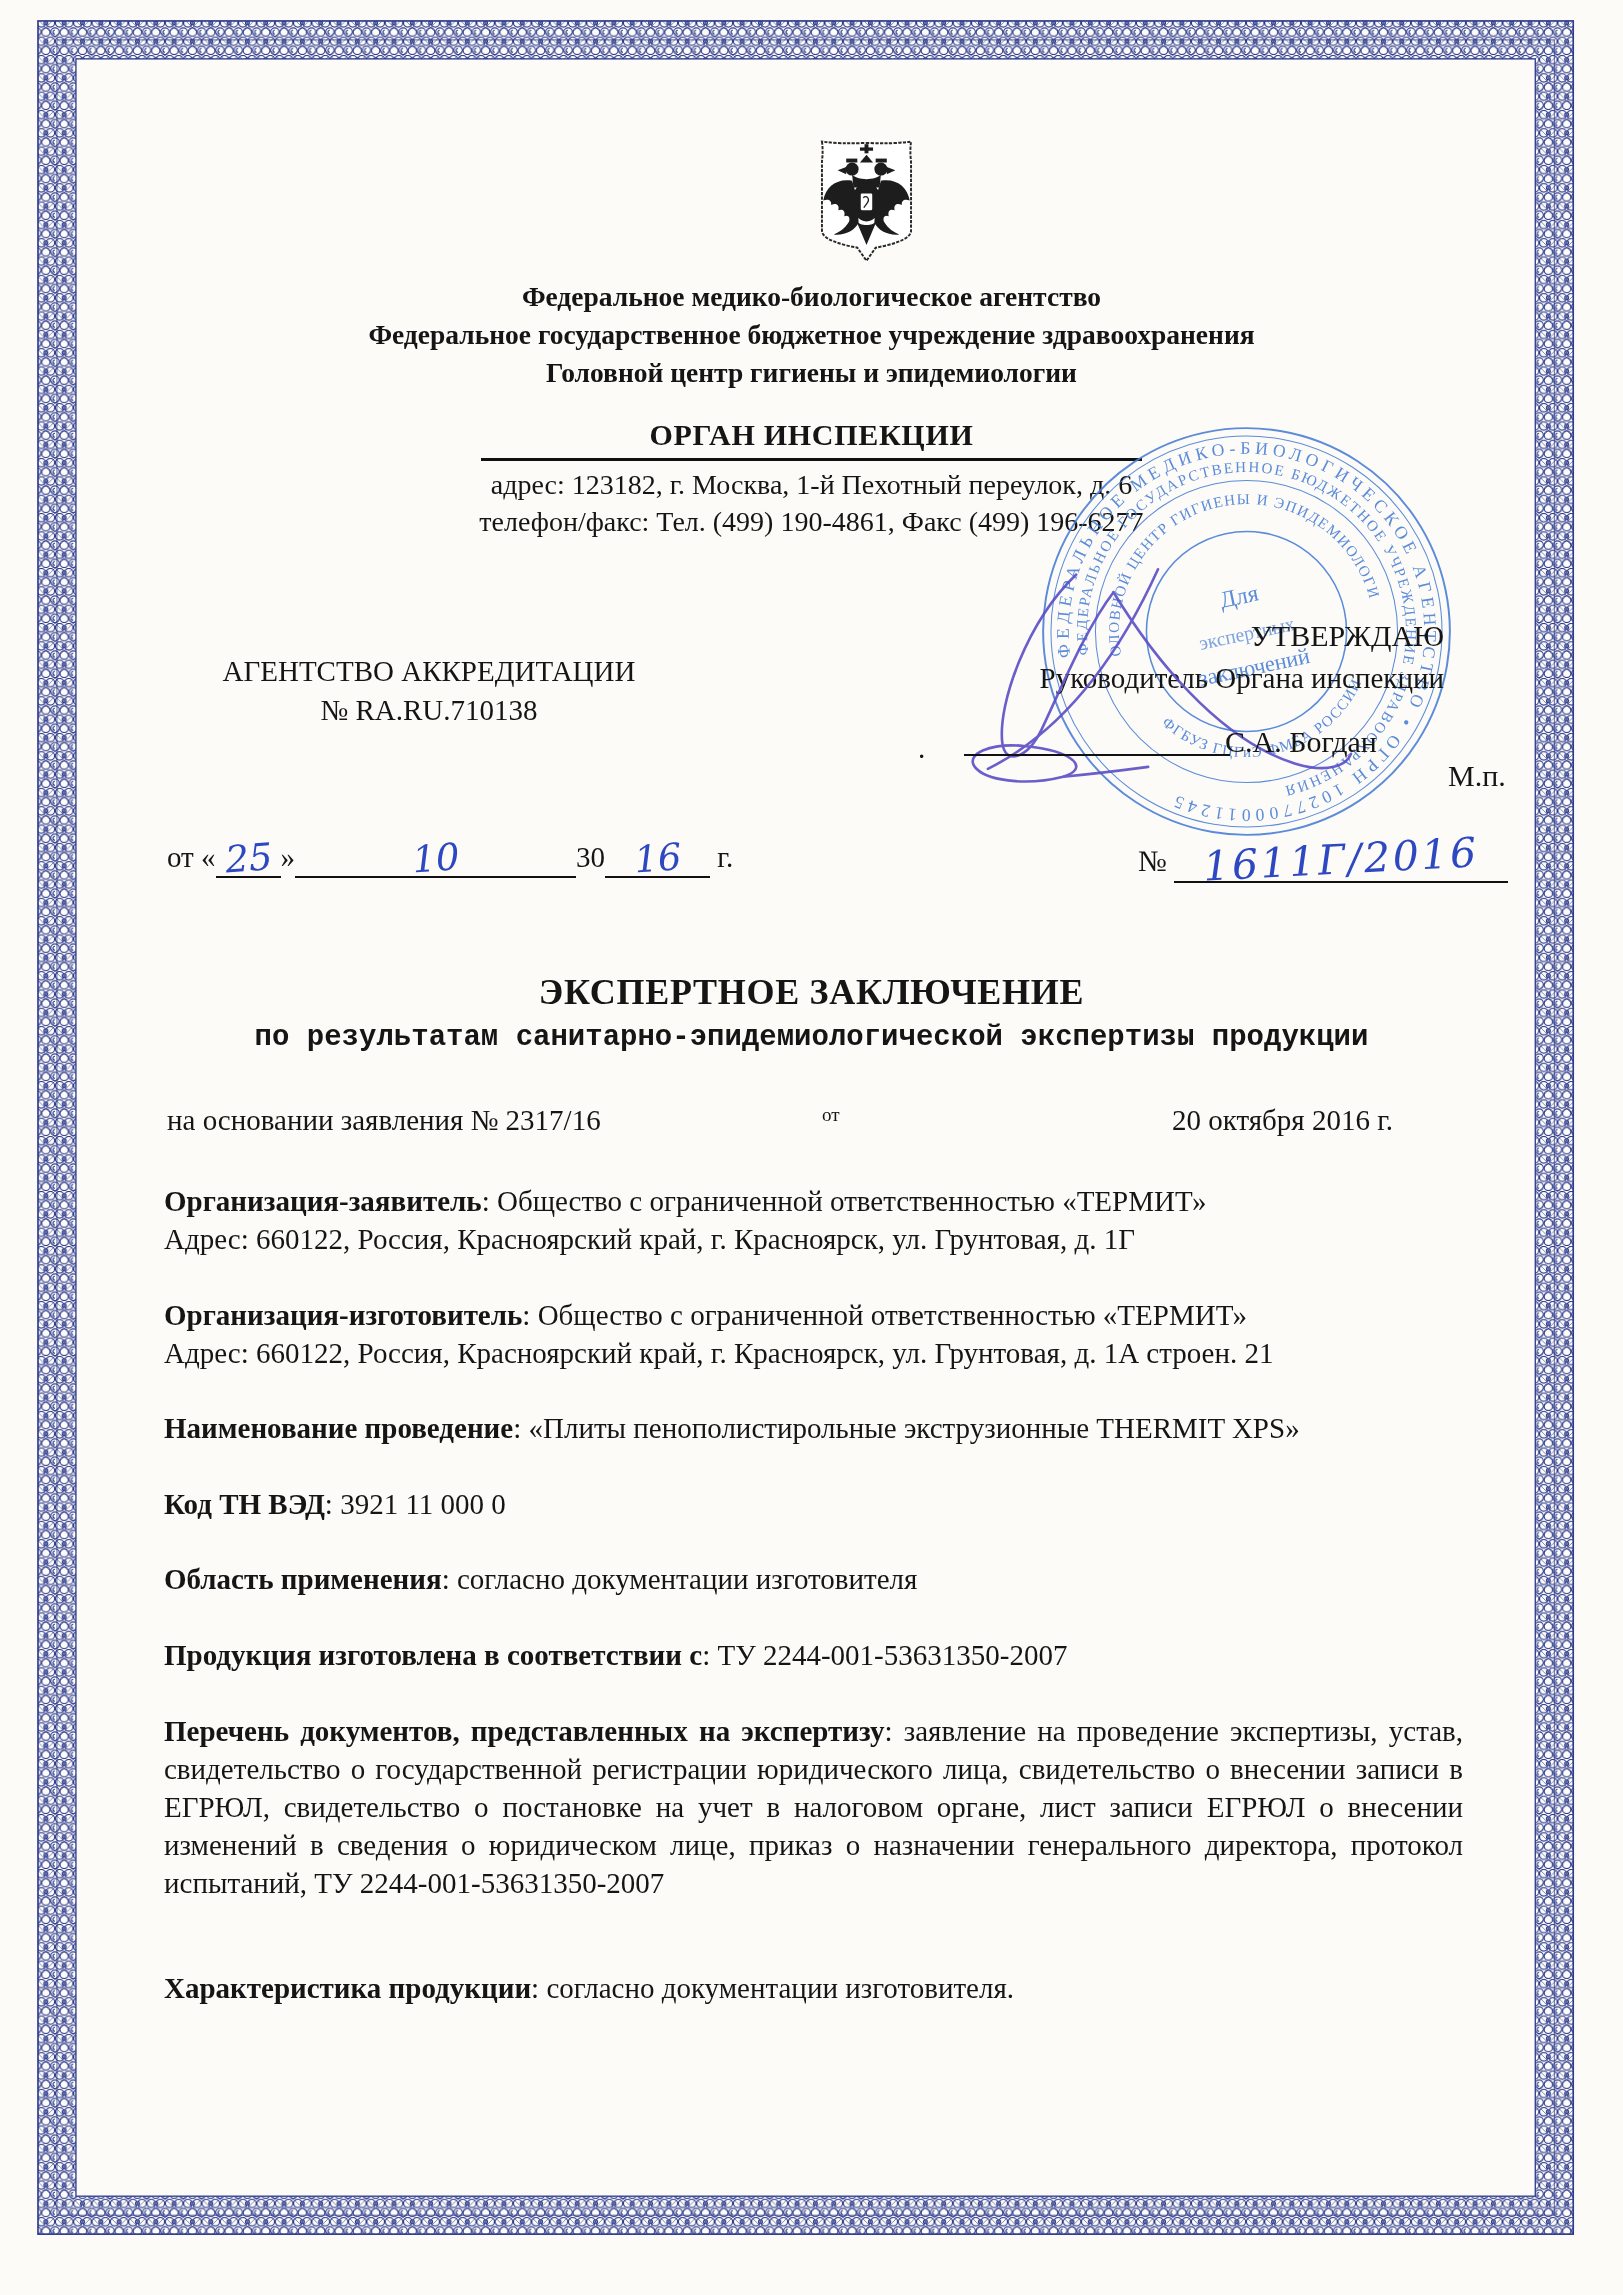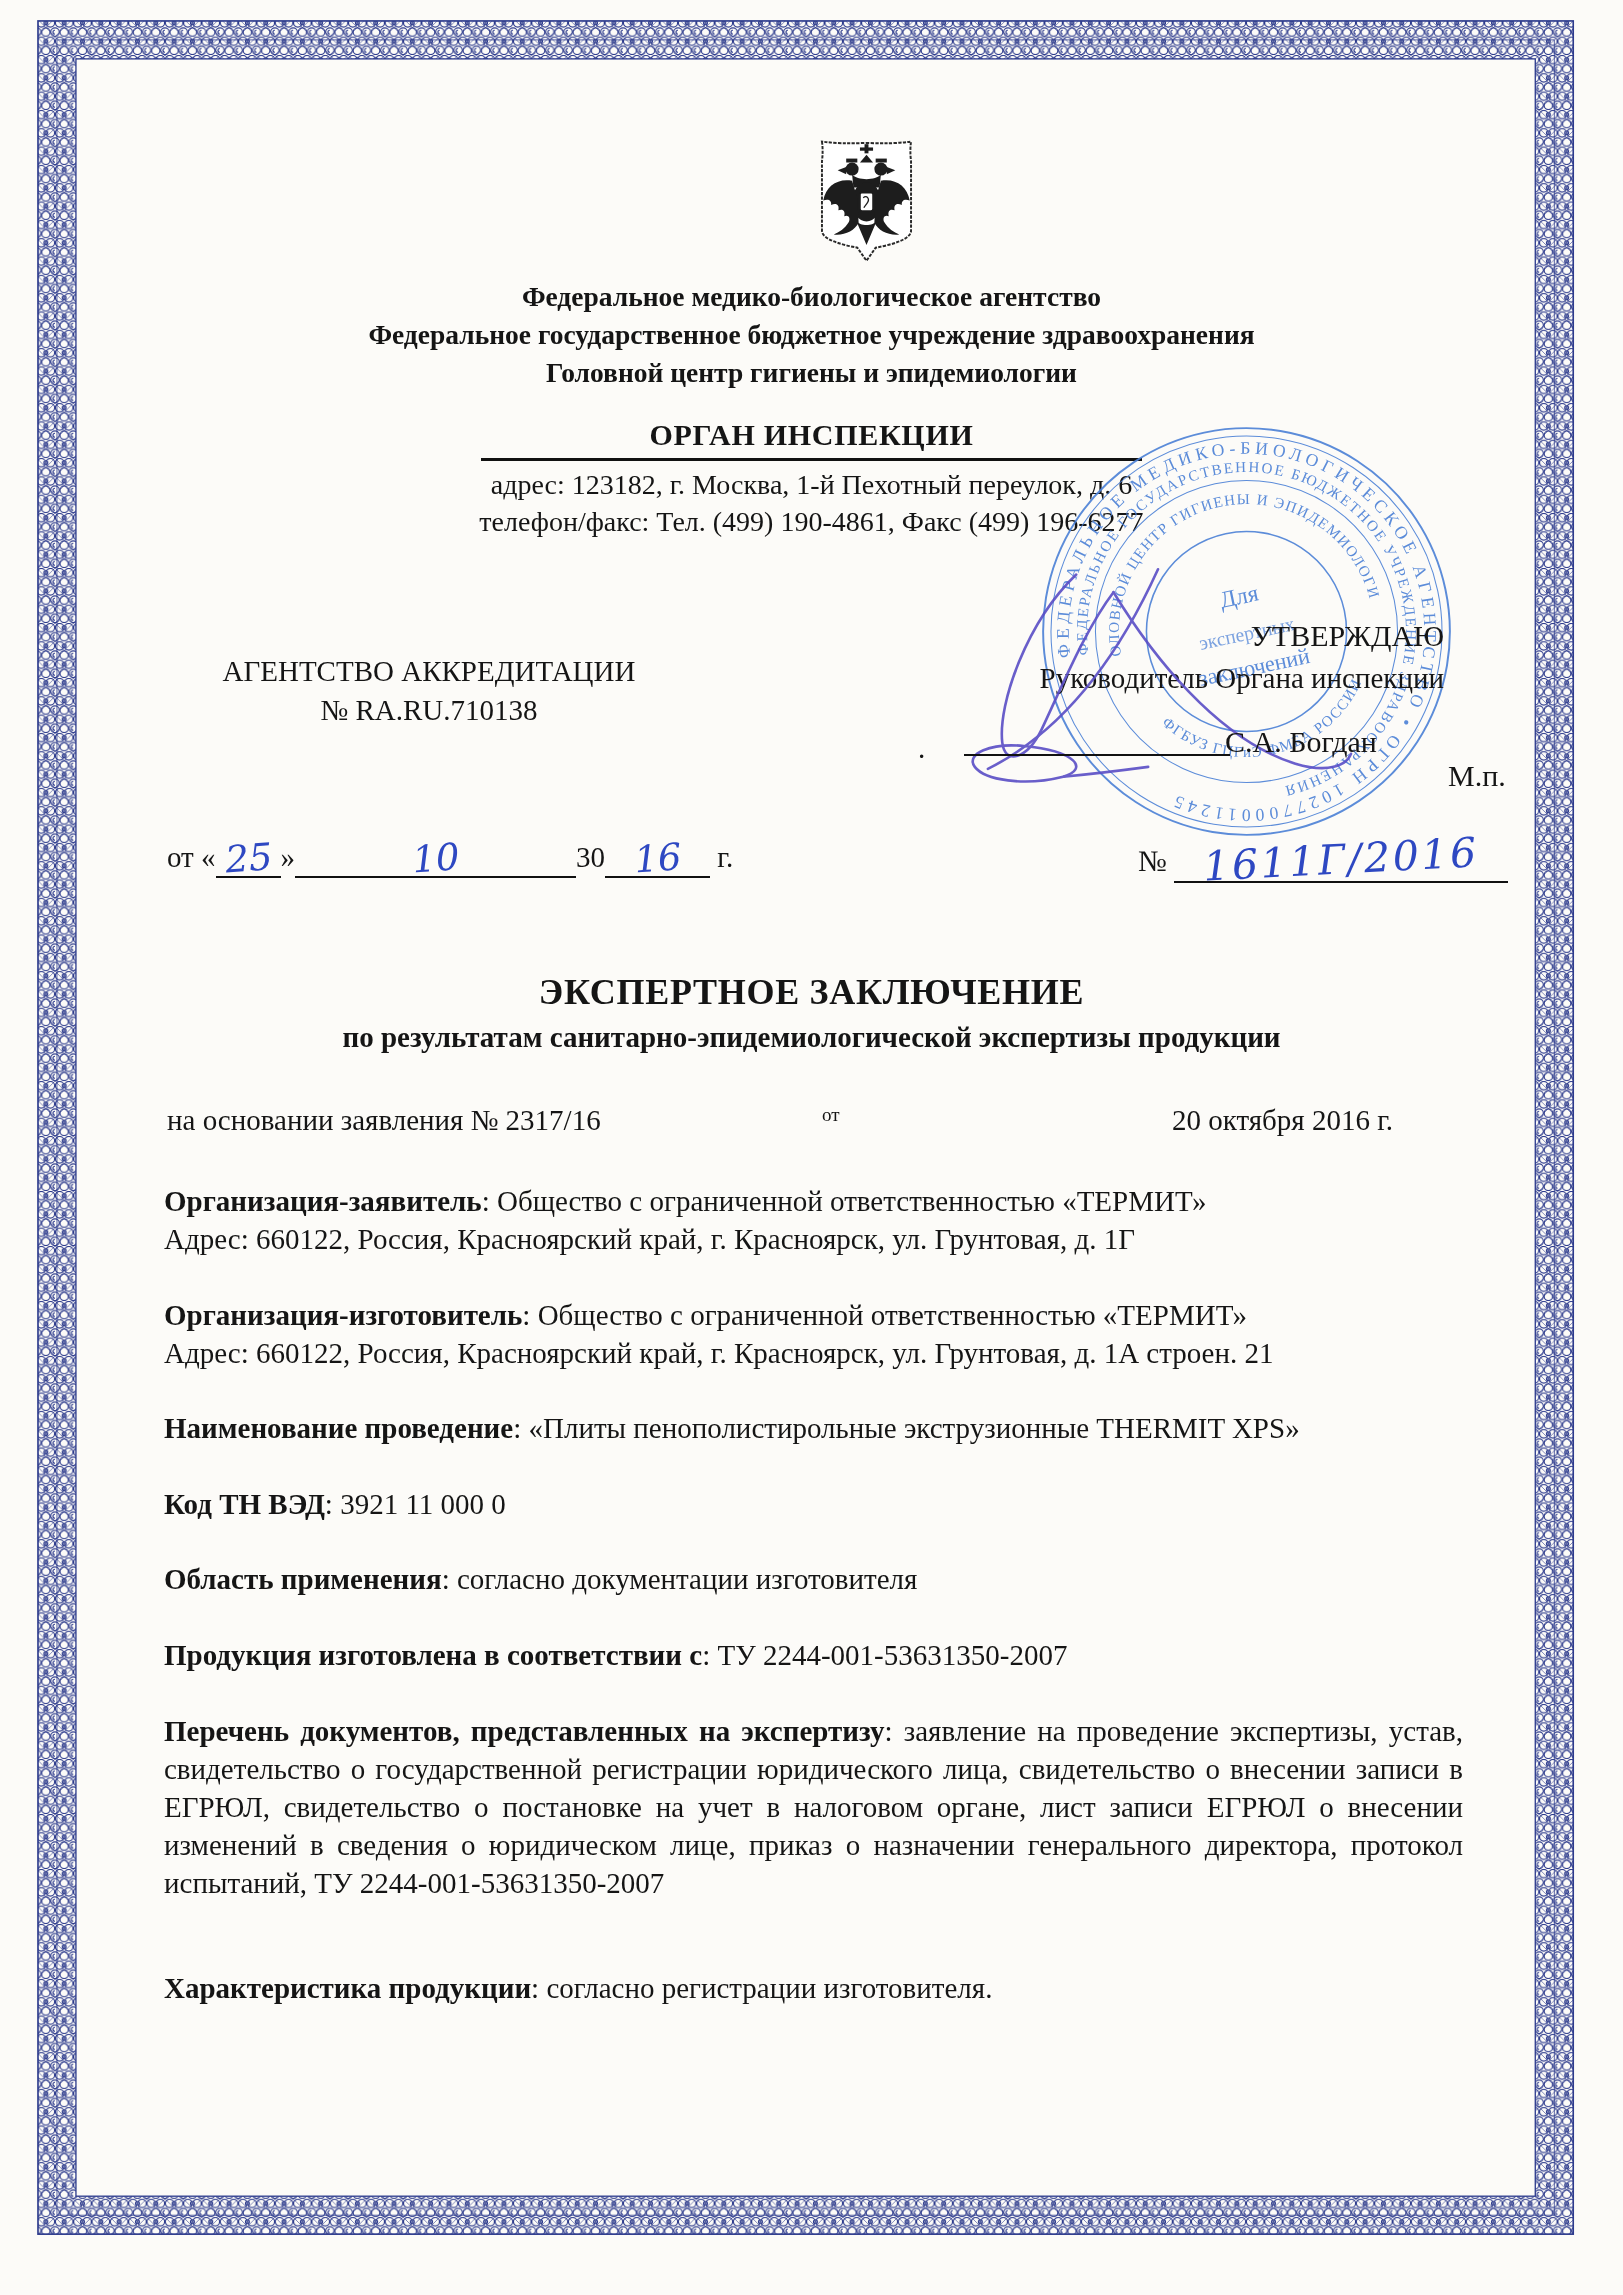--- a/index.html
+++ b/index.html
@@ -26,21 +26,21 @@
   .seal-note{left:1448px;top:759px;font-size:30px;}
   
   .dateline{left:167px;top:833px;font-size:29px;white-space:nowrap;}
   .blank{display:inline-block;border-bottom:2.6px solid #111;text-align:center;vertical-align:baseline;}
   .hand{font-family:"DejaVu Serif",serif;font-style:italic;color:#2e48c2;}
   .hand.d{font-size:37px;display:inline-block;transform:rotate(-4deg) translateY(3.9px);}
   .numline{left:1138px;top:833px;font-size:30px;white-space:nowrap;}
   .num-hand{font-size:41px;display:inline-block;transform:rotate(-3deg) translateY(2.6px);letter-spacing:2.6px;}
   
   .doc-title{left:0;top:971px;width:1623px;text-align:center;font-size:36px;font-weight:bold;letter-spacing:0.7px;}
-  .doc-sub{left:0;top:1021px;width:1623px;text-align:center;font-size:29px;font-weight:bold;}
+  .doc-sub{left:0;top:1021px;width:1623px;text-align:center;font-size:29px;font-weight:bold;font-family:Liberation Mono, monospace;}
   
   .basis-l{left:167px;top:1104px;font-size:29px;}
   .basis-m{left:822px;top:1104px;font-size:19px;}
   .basis-r{left:1172px;top:1104px;width:324px;font-size:29px;}
   
   .para{left:164px;width:1299px;font-size:29px;line-height:38px;}
   .para.justify{text-align:justify;}
   svg text{font-family:"Liberation Serif","DejaVu Serif",serif;}
   .stamp-svg{opacity:.9;}
 </style>
@@ -202,17 +202,17 @@
 
   <div class="abs para" style="top:1636px">
     <span class="b">Продукция изготовлена в соответствии с</span><span>: ТУ 2244-001-53631350-2007</span>
   </div>
 
   <div class="abs para justify" style="top:1712px">
     <span class="b">Перечень документов, представленных на экспертизу</span><span>: заявление на проведение экспертизы, устав, свидетельство о государственной регистрации юридического лица, свидетельство о внесении записи в ЕГРЮЛ, свидетельство о постановке на учет в налоговом органе, лист записи ЕГРЮЛ о внесении изменений в сведения о юридическом лице, приказ о назначении генерального директора, протокол испытаний, ТУ 2244-001-53631350-2007</span>
   </div>
 
   <div class="abs para" style="top:1969px">
-    <span class="b">Характеристика продукции</span><span>: согласно регистрации изготовителя.</span>
+    <span class="b">Характеристика продукции</span><span>: согласно документации изготовителя.</span>
   </div>
 
 </div>
 
 
 </body></html>

